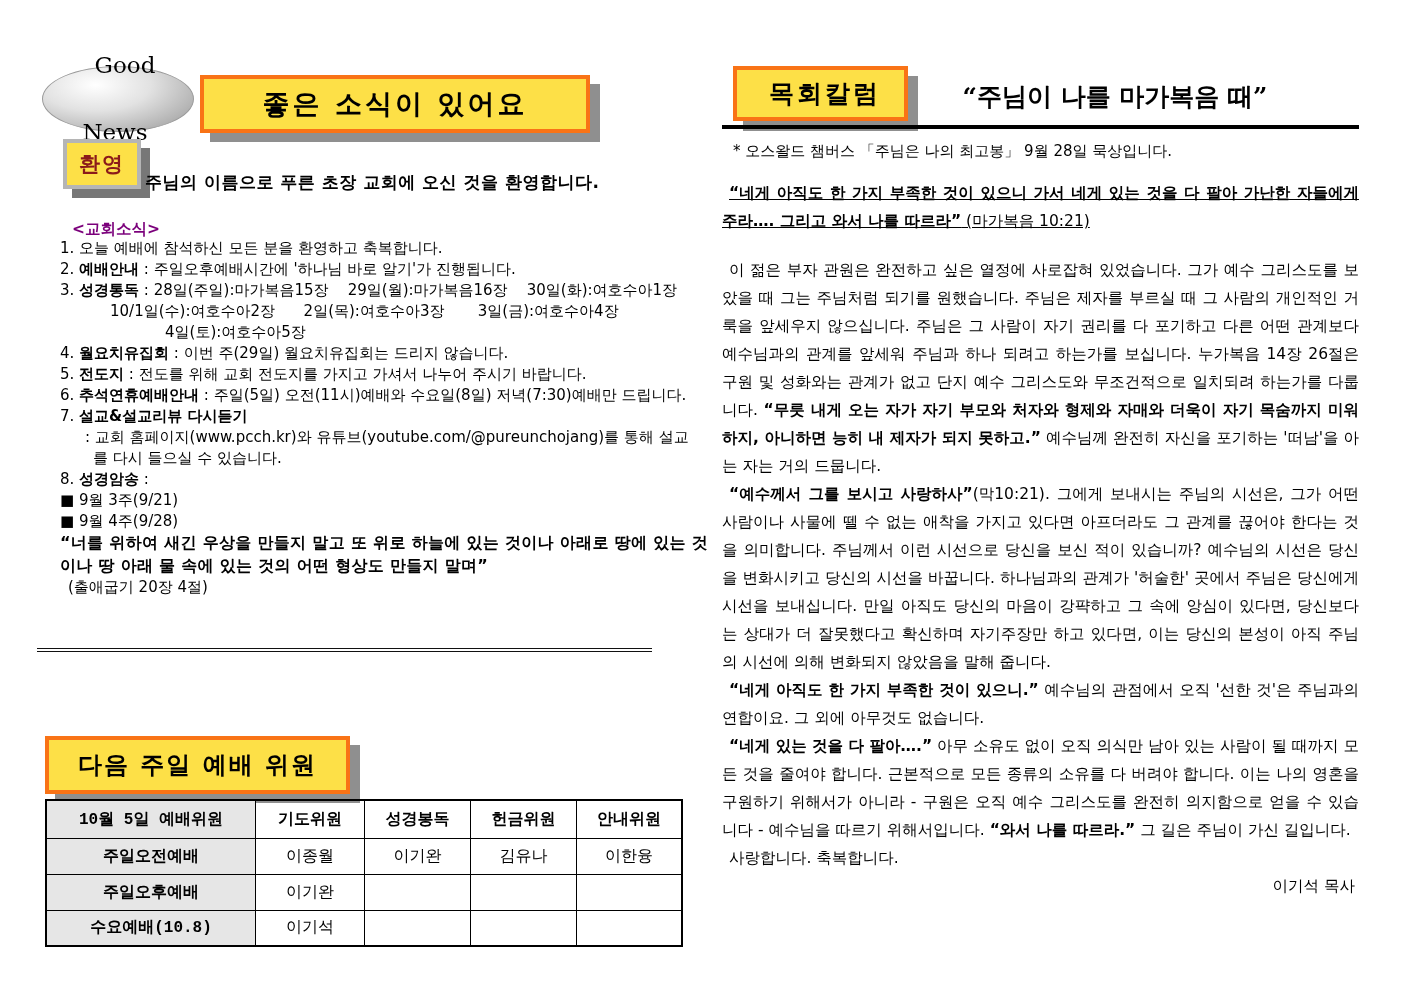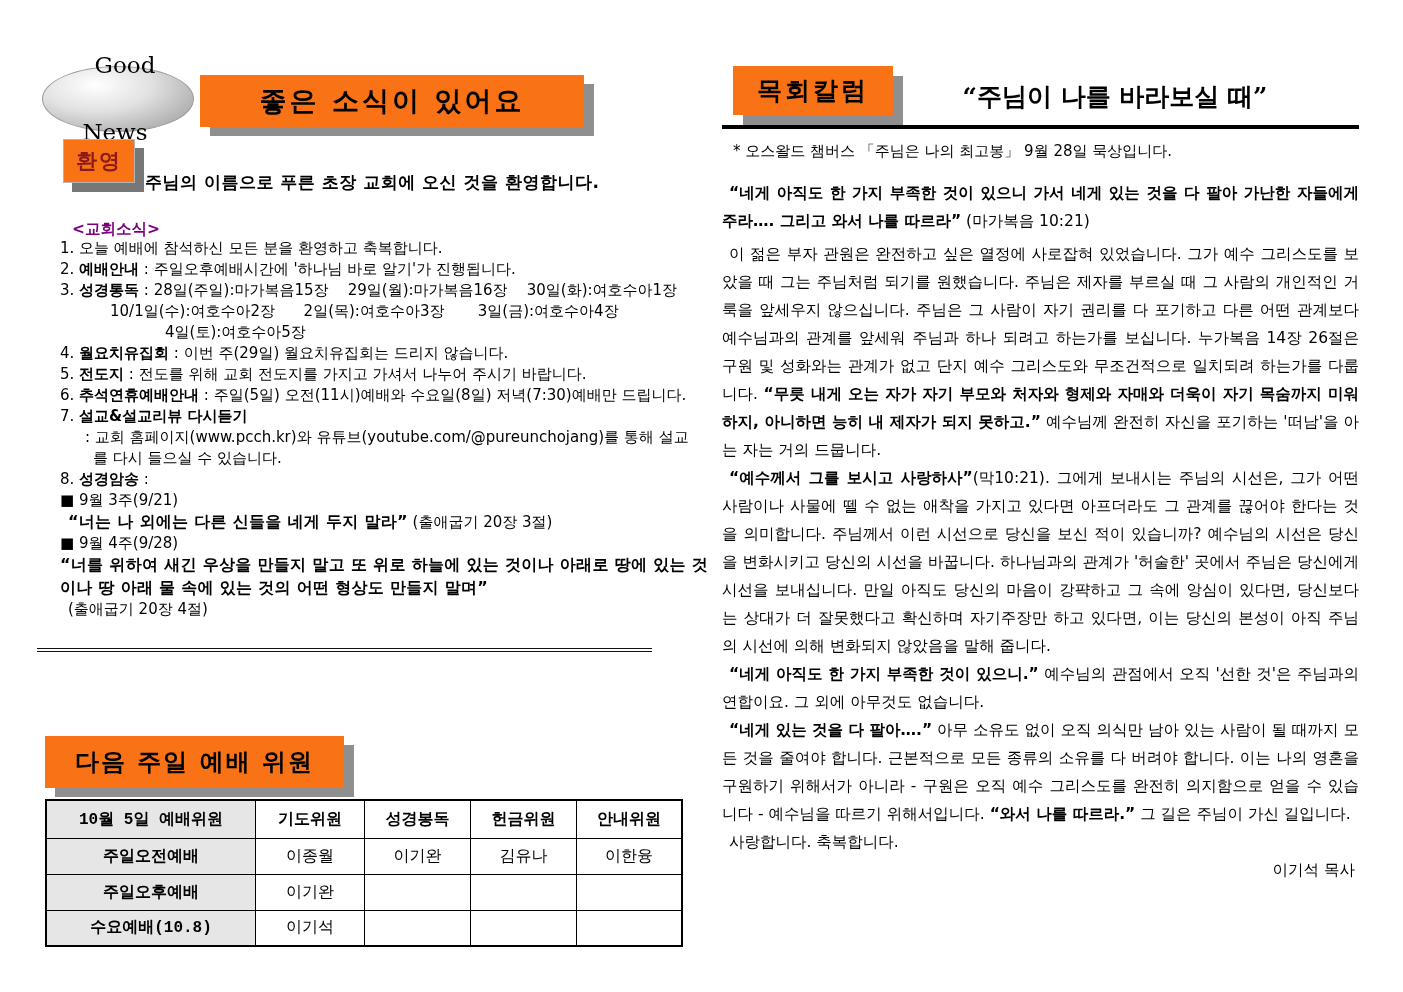--- a/index.html
+++ b/index.html
@@ -7,21 +7,21 @@
         font-family:"DejaVu Sans","Liberation Sans",sans-serif;color:#000;}
 
   
   .logo-oval{position:absolute;left:42px;top:66px;width:150px;height:64px;border-radius:50%;
     background:radial-gradient(ellipse at 35% 28%, #ffffff 0%, #e2e2e2 40%, #a8a8a8 85%, #8c8c8c 100%);
     border:1px solid #9a9a9a;display:flex;flex-direction:column;align-items:center;justify-content:center;
     font-family:"DejaVu Serif","Liberation Serif",serif;font-size:23px;line-height:27px;gap:40px;}
   .logo-oval .l1{margin-left:14px;}
   .logo-oval .l2{margin-right:6px;}
 
-  .shadow-box{position:absolute;background:#f97316;border:1px solid #f97316;
+  .shadow-box{position:absolute;background:#fde047;border:4px solid #f97316;
     box-shadow:10px 9px 0 0 #8f8f8f;display:flex;align-items:center;justify-content:center;}
   .main-title{left:200px;top:75px;width:382px;height:50px;font-size:27px;font-weight:bold;letter-spacing:3px;}
   .welcome-badge{left:63px;top:139px;width:70px;height:42px;border-color:#b5b5b5;
     box-shadow:9px 9px 0 0 #777;color:#8b1a1a;font-weight:bold;font-size:21px;letter-spacing:2px;}
   .welcome-text{position:absolute;left:145px;top:171px;font-size:17px;font-weight:600;letter-spacing:0.5px;}
 
   .news-header{position:absolute;left:72px;top:219px;font-size:15.5px;font-weight:bold;color:#7b007b;}
   .news{position:absolute;left:60px;top:238px;width:648px;font-size:15px;line-height:21px;}
   .news-line{white-space:pre-wrap;min-height:21px;}
   .news-line.justify{white-space:normal;text-align:justify;line-height:22.5px;}
@@ -36,28 +36,28 @@
   .committee table{border-collapse:collapse;border:2px solid #000;}
   .committee td,.committee th{border:1px solid #000;text-align:center;font-size:16px;padding:0 4px;}
   .committee th{font-weight:bold;}
   .committee .c0{width:200px;} .committee .c1{width:100px;} .committee .c2{width:97px;}
   .committee .c3{width:97px;} .committee .c4{width:96px;}
   .committee tr{height:36px;} .committee tr.head{height:38px;}
   .committee .gray{background:#e6e6e6;font-weight:bold;}
 
   
   .column-badge{left:733px;top:66px;width:158px;height:47px;font-size:25px;font-weight:bold;letter-spacing:3px;
-    box-shadow:10px 10px 0 0 #8f8f8f;}
+    box-shadow:10px 10px 0 0 #8f8f8f;padding-left:9px;}
   .column-title{position:absolute;left:880px;top:80px;width:470px;text-align:center;
     font-family:"DejaVu Serif","Liberation Serif",serif;font-size:25px;font-weight:bold;}
   .rule{position:absolute;left:722px;top:125px;width:637px;height:4px;background:#000;}
   .source-note{position:absolute;left:726px;top:142px;font-size:15px;margin-left:7px;}
   .article{position:absolute;left:722px;top:179px;width:637px;font-size:15.5px;line-height:28px;text-align:justify;}
   .article p{margin:0;text-indent:7px;}
-  .article p.gap{margin-bottom:5px;}
+  .article p.gap{margin-bottom:21px;text-decoration:underline;}
   .article .b{font-weight:bold;}
   .signature{text-align:right;padding-right:4px;text-indent:0;}
 </style>
 </head>
 <body>
 
 <div class="page">
 
   <div class="logo-oval">
     <div class="l1">Good</div>
@@ -77,21 +77,20 @@
       <div class="news-line" style="padding-left: 50px;"><span class="">10/1일(수):여호수아2장      2일(목):여호수아3장       3일(금):여호수아4장</span></div>
       <div class="news-line" style="padding-left: 105px;"><span class="">4일(토):여호수아5장</span></div>
       <div class="news-line"><span class="">4. </span><span class="b">월요치유집회</span><span class=""> : 이번 주(29일) 월요치유집회는 드리지 않습니다.</span></div>
       <div class="news-line"><span class="">5. </span><span class="b">전도지</span><span class=""> : 전도를 위해 교회 전도지를 가지고 가셔서 나누어 주시기 바랍니다.</span></div>
       <div class="news-line"><span class="">6. </span><span class="b">추석연휴예배안내</span><span class=""> : 주일(5일) 오전(11시)예배와 수요일(8일) 저녁(7:30)예배만 드립니다.</span></div>
       <div class="news-line"><span class="">7. </span><span class="b">설교&amp;설교리뷰 다시듣기</span></div>
       <div class="news-line" style="padding-left: 25px;"><span class="">: 교회 홈페이지(www.pcch.kr)와 유튜브(youtube.com/@pureunchojang)를 통해 설교</span></div>
       <div class="news-line" style="padding-left: 33px;"><span class="">를 다시 들으실 수 있습니다.</span></div>
       <div class="news-line"><span class="">8. </span><span class="b">성경암송</span><span class=""> :</span></div>
       <div class="news-line"><span class="">■ 9월 3주(9/21)</span></div>
-      <div class="news-line" style="padding-left: 8px;"><span class="b lg">“너는 나 외에는 다른 신들을 네게 두지 말라”</span><span class=""> (출애굽기 20장 3절)</span></div>
       <div class="news-line"><span class="">■ 9월 4주(9/28)</span></div>
       <div class="news-line justify"><span class="b lg">“너를 위하여 새긴 우상을 만들지 말고 또 위로 하늘에 있는 것이나 아래로 땅에 있는 것이나 땅 아래 물 속에 있는 것의 어떤 형상도 만들지 말며”</span></div>
       <div class="news-line" style="padding-left: 8px;"><span class="">(출애굽기 20장 4절)</span></div>
     </div>
 
   <div class="divider"></div>
 
   <div class="shadow-box next-title">다음 주일 예배 위원</div>
 
   <div class="committee">
@@ -125,21 +124,21 @@
             <td class="c1">이기석</td>
             <td class="c2"></td>
             <td class="c3"></td>
             <td class="c4"></td>
           </tr>
         </tbody>
     </table>
   </div>
 
   <div class="shadow-box column-badge">목회칼럼</div>
-  <div class="column-title">“주님이 나를 바라보실 때”</div>
+  <div class="column-title">“주님이 나를 마가복음 때”</div>
   <div class="rule"></div>
   <div class="source-note">*  오스왈드 챔버스 「주님은 나의 최고봉」 9월 28일 묵상입니다.</div>
   <div class="article">
       <p class="gap"><span class="b">“네게 아직도 한 가지 부족한 것이 있으니 가서 네게 있는 것을 다 팔아 가난한 자들에게 주라…. 그리고 와서 나를 따르라”</span><span class=""> (마가복음 10:21)</span></p>
       <p><span class="">이 젊은 부자 관원은 완전하고 싶은 열정에 사로잡혀 있었습니다. 그가 예수 그리스도를 보았을 때 그는 주님처럼 되기를 원했습니다. 주님은 제자를 부르실 때 그 사람의 개인적인 거룩을 앞세우지 않으십니다. 주님은 그 사람이 자기 권리를 다 포기하고 다른 어떤 관계보다 예수님과의 관계를 앞세워 주님과 하나 되려고 하는가를 보십니다. 누가복음 14장 26절은 구원 및 성화와는 관계가 없고 단지 예수 그리스도와 무조건적으로 일치되려 하는가를 다룹니다. </span><span class="b">“무릇 내게 오는 자가 자기 부모와 처자와 형제와 자매와 더욱이 자기 목숨까지 미워하지, 아니하면 능히 내 제자가 되지 못하고.”</span><span class=""> 예수님께 완전히 자신을 포기하는 '떠남'을 아는 자는 거의 드뭅니다.</span></p>
       <p><span class="b">“예수께서 그를 보시고 사랑하사”</span><span class="">(막10:21). 그에게 보내시는 주님의 시선은, 그가 어떤 사람이나 사물에 뗄 수 없는 애착을 가지고 있다면 아프더라도 그 관계를 끊어야 한다는 것을 의미합니다. 주님께서 이런 시선으로 당신을 보신 적이 있습니까? 예수님의 시선은 당신을 변화시키고 당신의 시선을 바꿉니다. 하나님과의 관계가 '허술한' 곳에서 주님은 당신에게 시선을 보내십니다. 만일 아직도 당신의 마음이 강퍅하고 그 속에 앙심이 있다면, 당신보다는 상대가 더 잘못했다고 확신하며 자기주장만 하고 있다면, 이는 당신의 본성이 아직 주님의 시선에 의해 변화되지 않았음을 말해 줍니다.</span></p>
       <p><span class="b">“네게 아직도 한 가지 부족한 것이 있으니.”</span><span class=""> 예수님의 관점에서 오직 '선한 것'은 주님과의 연합이요. 그 외에 아무것도 없습니다.</span></p>
       <p><span class="b">“네게 있는 것을 다 팔아….”</span><span class=""> 아무 소유도 없이 오직 의식만 남아 있는 사람이 될 때까지 모든 것을 줄여야 합니다. 근본적으로 모든 종류의 소유를 다 버려야 합니다. 이는 나의 영혼을 구원하기 위해서가 아니라 - 구원은 오직 예수 그리스도를 완전히 의지함으로 얻을 수 있습니다 - 예수님을 따르기 위해서입니다. </span><span class="b">“와서 나를 따르라.”</span><span class=""> 그 길은 주님이 가신 길입니다.</span></p>
       <p><span class="">사랑합니다. 축복합니다.</span></p>
       <div class="signature">이기석 목사</div>

